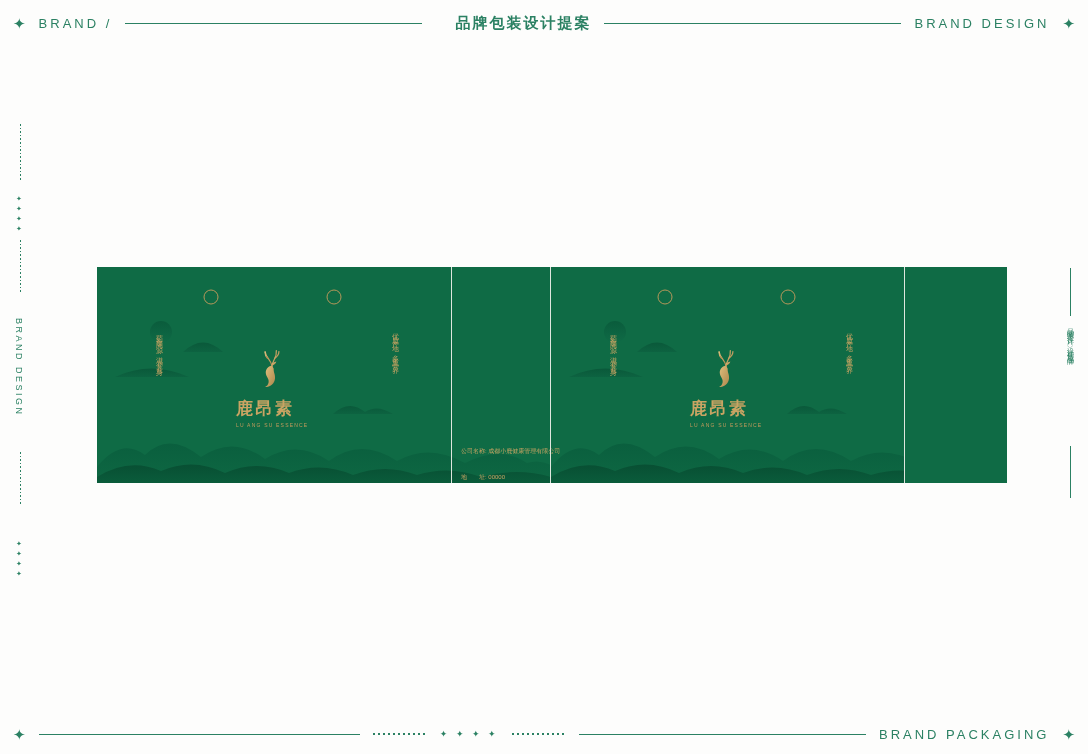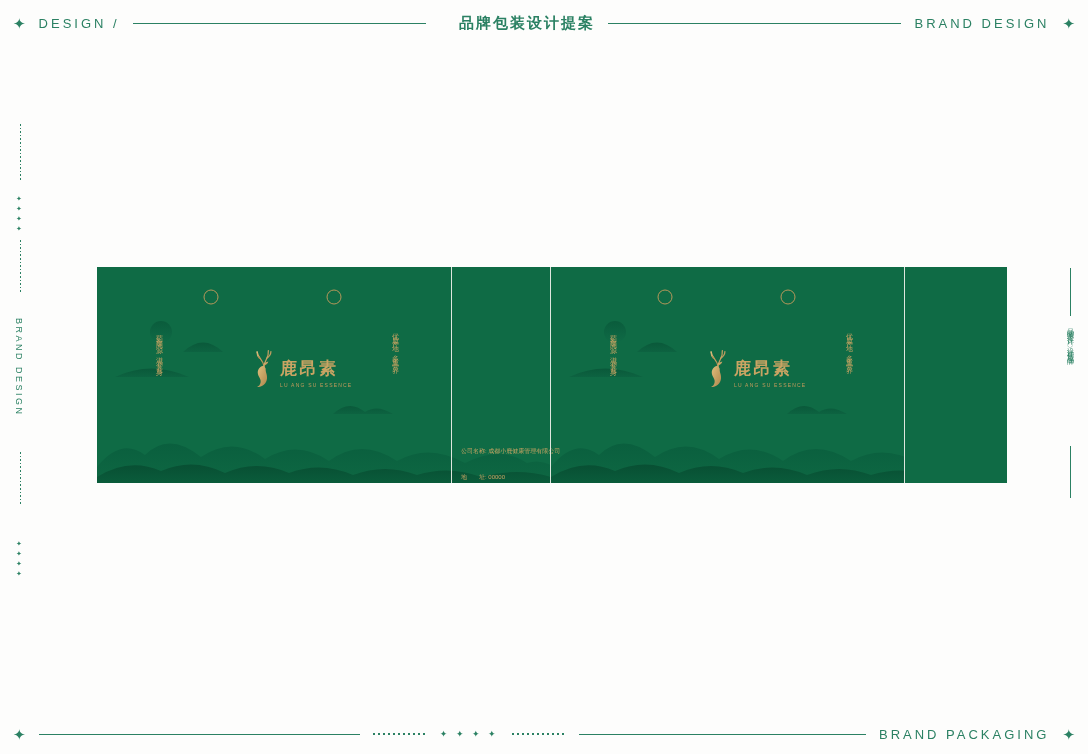--- a/index.html
+++ b/index.html
@@ -48,21 +48,21 @@
   .panel-blank { position:absolute; left:808px; top:0; width:102px; height:216px; background:#0f6b45; }
   .divider { position:absolute; top:0; width:1px; height:216px; background:#f1f1ec; opacity:.92; }
   .dv1 { left:354px; } .dv2 { left:453px; } .dv3 { left:807px; }
 
   .front-group { position:absolute; top:0; width:454px; height:216px; }
   .fg1 { left:0; } .fg2 { left:454px; }
   .v-gold { position:absolute; writing-mode:vertical-rl; font-size:7px; letter-spacing:4px;
     color:#c9a463; white-space:nowrap; }
   .sl-left { left:57px; top:62px; } .sl-right { left:293px; top:60px; }
 
-  .logo-block { position:absolute; left:154px; top:81px; display:flex; align-items:flex-end; gap:3px; }
+  .logo-block { position:absolute; left:139px; top:81px; display:flex; align-items:center; gap:3px;flex-direction:column; }
   .logo-texts { display:flex; flex-direction:column; margin-top:6px; }
   .logo-cn { font-size:17px; letter-spacing:2.5px; color:#c9a463; font-weight:600; white-space:nowrap; }
   .logo-en { font-size:5px; letter-spacing:1.2px; color:#c39b5c; margin-top:2px; white-space:nowrap; }
 
   .company { position:absolute; left:364px; top:163px; font-size:6px; line-height:8.5px;
     color:#c9a463; white-space:pre; }
   .company div { white-space:pre; }
 
   .defs-holder { position:absolute; width:0; height:0; }
 </style>
@@ -91,21 +91,21 @@
       <stop offset="0" stop-color="#e2c07e"></stop>
         <stop offset="1" stop-color="#ac864b"></stop>
     </linearGradient>
   </defs>
 </svg>
 
 <div class="canvas">
 
   <div class="rule-bar top">
     <span class="diamond">✦</span>
-    <span class="h-label">DESIGN /</span>
+    <span class="h-label">BRAND /</span>
     <span class="h-line"></span>
     <span class="h-label-cn">品牌包装设计提案</span>
     <span class="h-line"></span>
     <span class="h-label">BRAND DESIGN</span>
     <span class="diamond">✦</span>
   </div>
 
   <div class="orn-left">
     <span class="dashv dash1"></span>
     <span class="v-diamonds vd1">✦✦✦✦</span>

